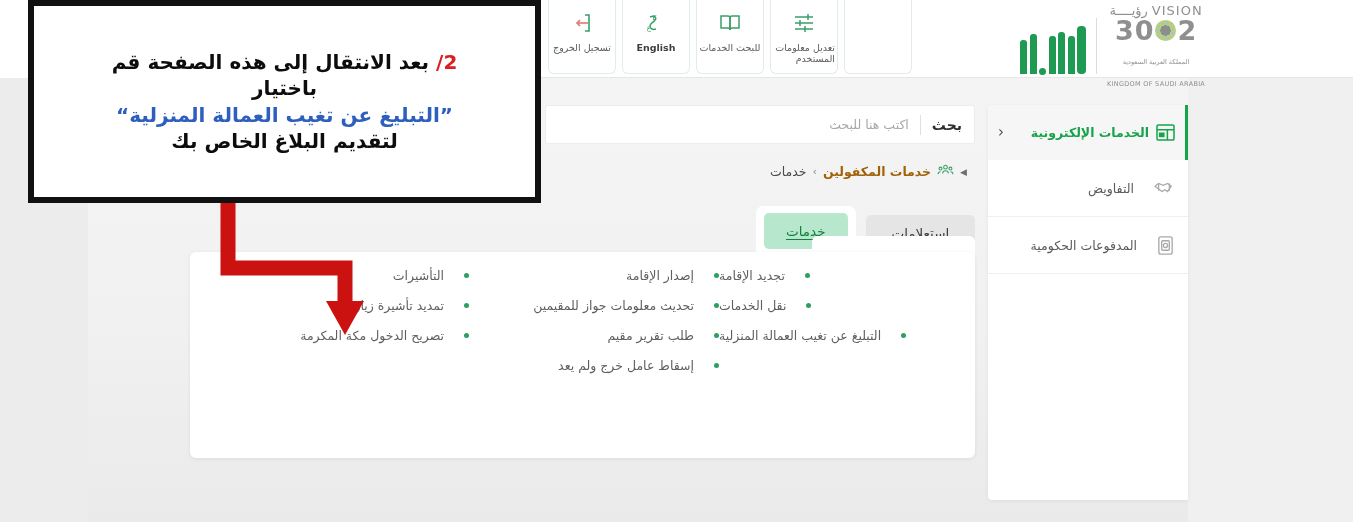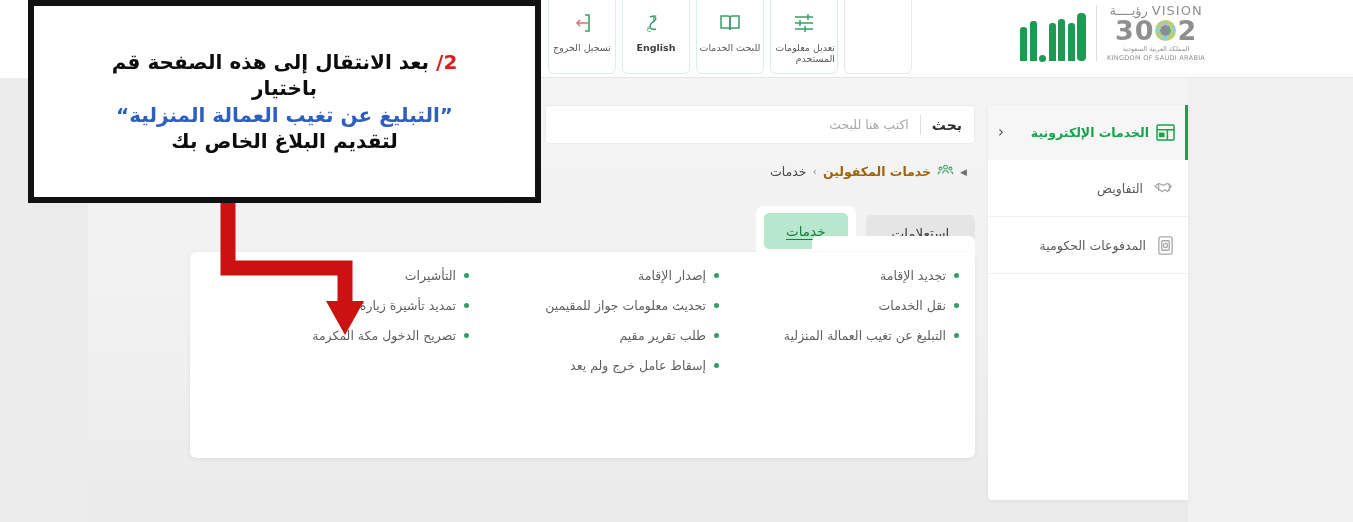--- a/index.html
+++ b/index.html
@@ -125,21 +125,21 @@
     width: 21px; height: 21px;
     border-radius: 50%;
     background:
       radial-gradient(circle at 50% 50%, #8d8d8d 0 34%, transparent 35%),
       repeating-conic-gradient(#b9d46b 0 8deg, #8fc7e8 8deg 16deg, #e3c64f 16deg 24deg, #9fd0a0 24deg 32deg);
     display: inline-block;
   }
   .vision-sub {
     font-size: 6.5px;
     letter-spacing: .3px;
-    margin-top: 2px;
+    margin-top: 15px;
     text-align: left;
   }
 
   .absher-logo {
     display: flex;
     align-items: flex-end;
     gap: 2.5px;
     height: 56px;
     padding-right: 10px;
     border-right: 1px solid #dcdcdc;
@@ -273,27 +273,27 @@
     flex-direction: row;
     padding: 0 16px;
   }
   .svc-col {
     display: flex;
     flex-direction: column;
     gap: 15px;
   }
   .svc-col.c1 { width: 250px; align-items: flex-start; padding-right: 0px;}
   .svc-col.c2 { width: 250px; align-items: flex-start; }
-  .svc-col.c3 { width: 240px; align-items: flex-start; }
+  .svc-col.c3 { width: 240px; align-items: flex-end; }
 
   .svc-item {
     display: flex;
     flex-direction: row;
     align-items: center;
-    gap: 8px;
+    gap: 20px;
     font-size: 12.5px;
     color: #5f5f5f;
     cursor: pointer;
     white-space: nowrap;
   }
   .svc-bullet {
     width: 5px; height: 5px;
     border-radius: 50%;
     background: #2f9e63;
     flex: none;
@@ -330,21 +330,21 @@
   }
   .sb-chev { color: #4b4b4b; font-size: 15px; line-height: 1; }
 
   .sb-item {
     height: 57px;
     border-bottom: 1px solid #efefef;
     display: flex;
     flex-direction: row;
     align-items: center;
     padding: 0 13px;
-    gap: 10px;
+    gap: 19px;
     cursor: pointer;
   }
   .sb-item .sb-ic { color: #a9a9a9; display: flex; align-items: center; }
   .sb-item .sb-lbl {
     flex: 1;
     font-size: 12.5px;
     color: #5a5a5a;
     text-align: right;
   }
 

